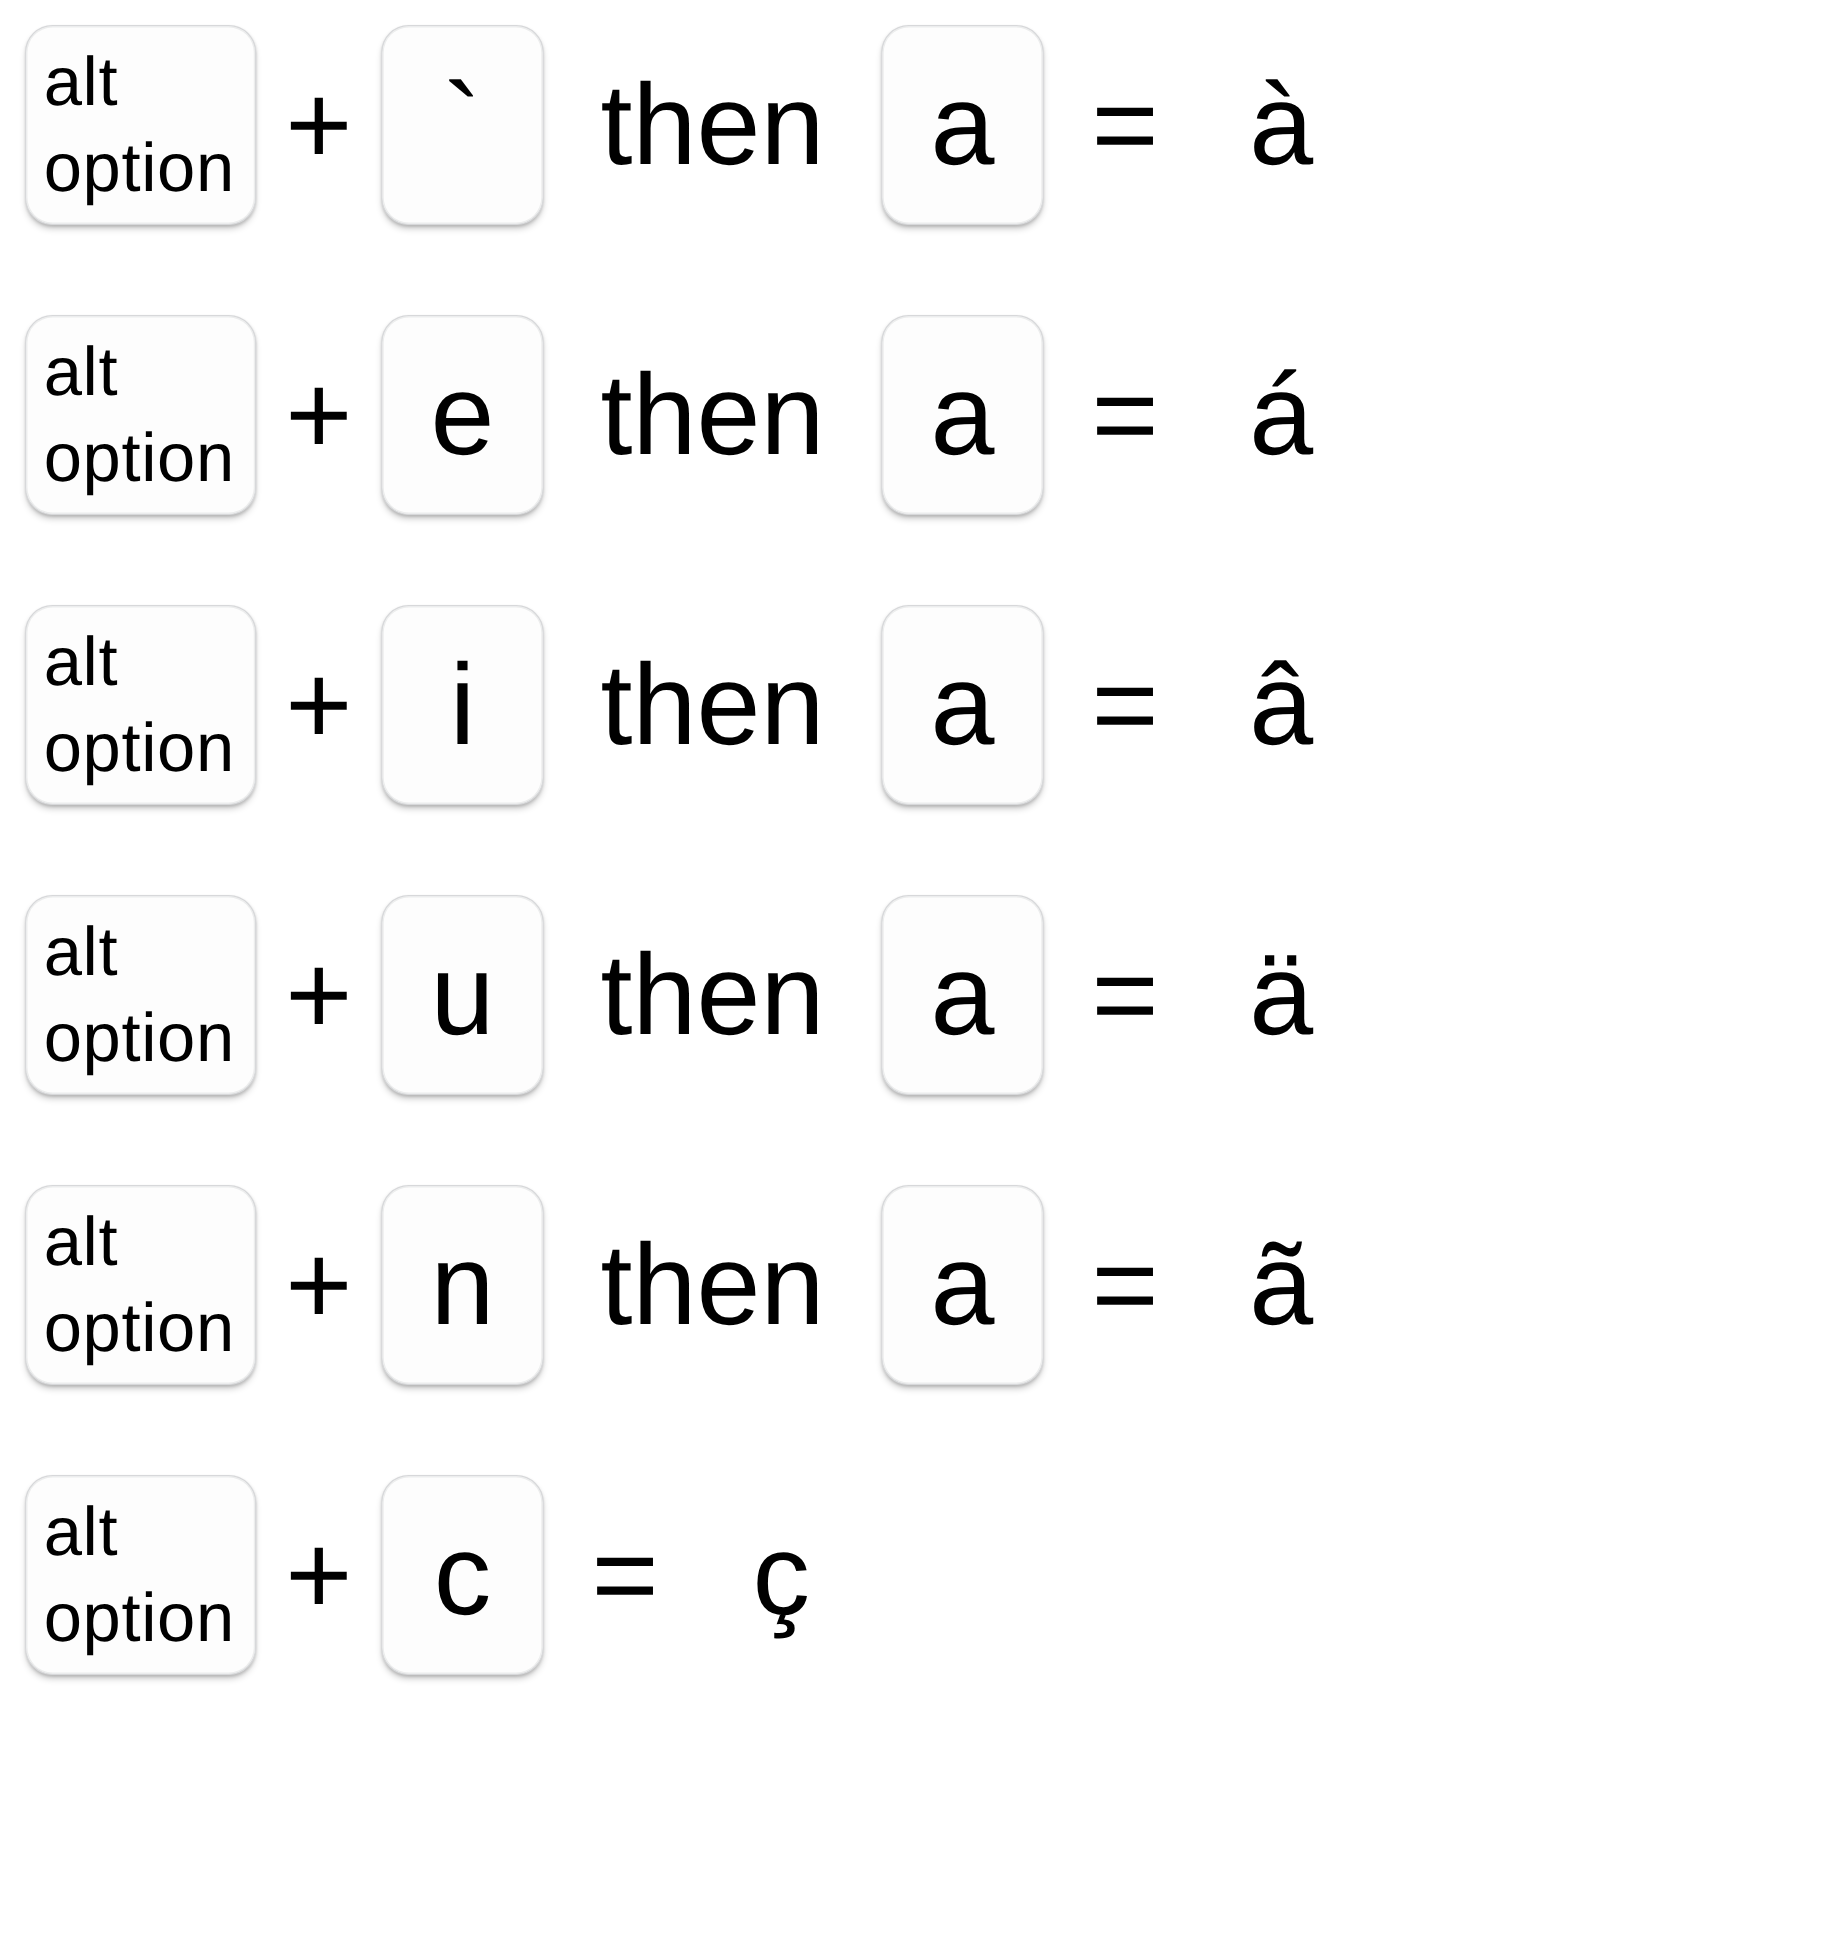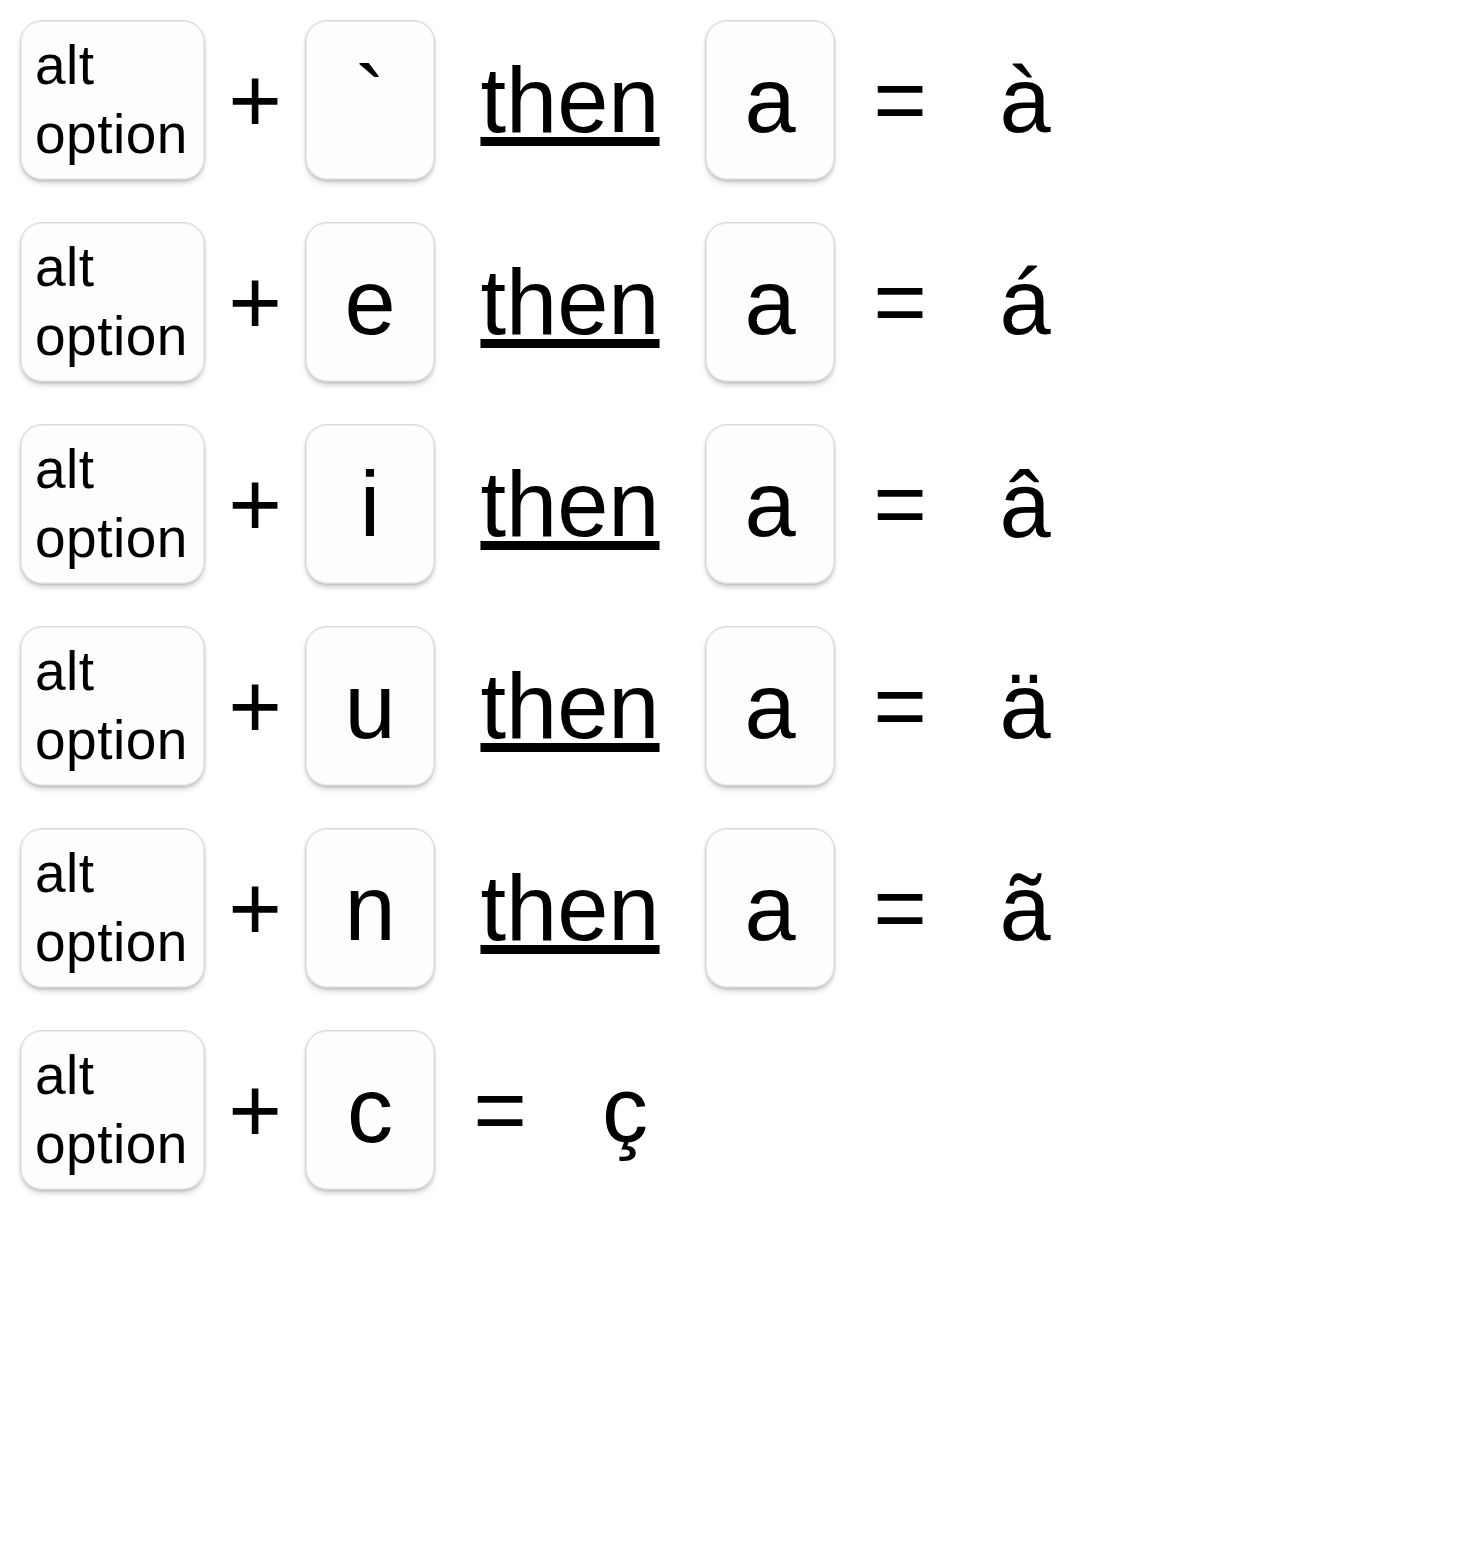--- a/index.html
+++ b/index.html
@@ -11,21 +11,21 @@
     width: 1458px;
     height: 1558px;
     font-family: "Helvetica Neue", Helvetica, Arial, sans-serif;
     color: #000000;
     box-sizing: border-box;
     padding: 20px 20px;
   }
   .rows {
     display: flex;
     flex-direction: column;
-    gap: 42px;
+    gap: 72px;
   }
   .row {
     display: flex;
     align-items: center;
     height: 160px;
   }
   .key {
     display: inline-flex;
     align-items: center;
     justify-content: center;
@@ -58,21 +58,21 @@
   }
   .sep {
     display: inline-flex;
     align-items: center;
     justify-content: center;
     font-size: 92px;
     line-height: 1;
     height: 160px;
   }
   .plus   { width: 100px; }
-  .then   { width: 270px; font-size: 92px; text-decoration: underline; }
+  .then   { width: 270px; font-size: 92px; }
   .equals { width: 130px; }
   .result {
     display: inline-flex;
     align-items: center;
     justify-content: center;
     width: 120px;
     height: 160px;
     font-size: 92px;
     line-height: 1;
   }

